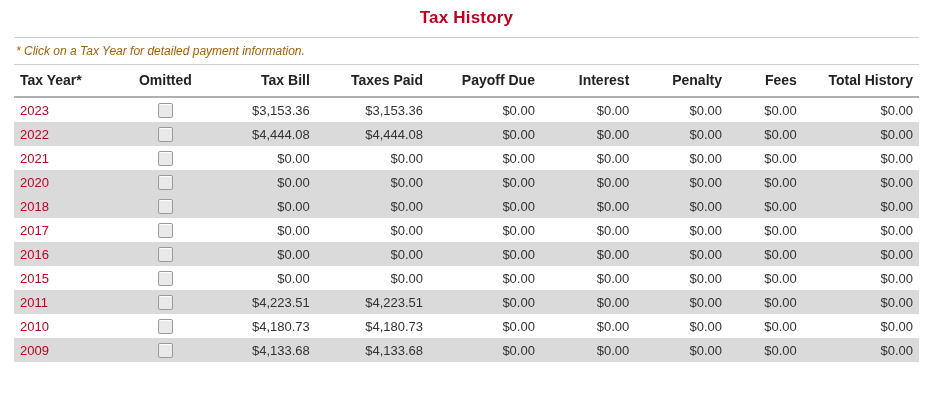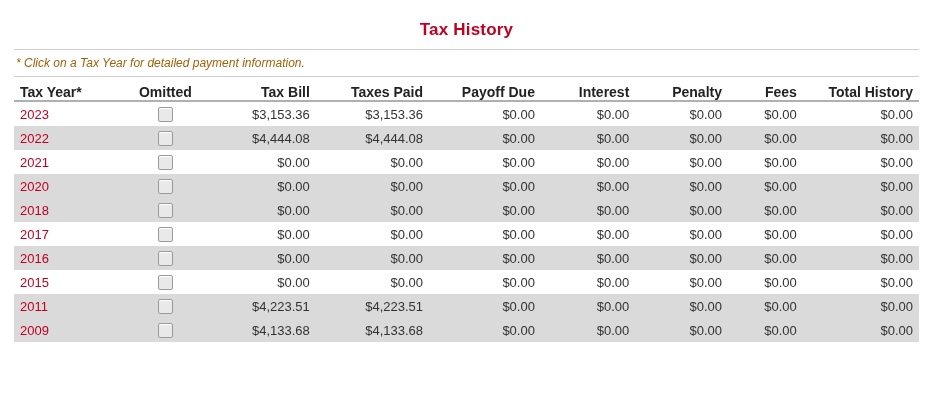--- a/index.html
+++ b/index.html
@@ -17,21 +17,21 @@
   .page {
     width: 933px;
     box-sizing: border-box;
     padding: 0 14px;
   }
   .title {
     text-align: center;
     color: #c00020;
     font-size: 17px;
     font-weight: bold;
-    padding: 20px 0 9px 0;
+    padding: 8px 0 9px 0;
     letter-spacing: 0.2px;
   }
   .note-row {
     border-top: 1px solid #cfcfcf;
     border-bottom: 1px solid #cfcfcf;
   }
   .note {
     font-size: 12px;
     font-style: italic;
     color: #a16207;
@@ -39,21 +39,21 @@
   }
   table.tax {
     width: 905px;
     border-collapse: collapse;
     font-size: 13px;
   }
   table.tax thead th {
     font-weight: bold;
     font-size: 14px;
     color: #222222;
-    padding: 7px 6px 0 6px;
+    padding: 7px 6px 8px 6px;
     border-bottom: 2px solid #b0b0b0;
     white-space: nowrap;
   }
   th.c-year, td.c-year { text-align: left; width: 104px; padding-left: 2px; }
   th.c-omit, td.c-omit { text-align: center; width: 86px; }
   th.num, td.num { text-align: right; }
   th.c-bill, td.c-bill { width: 104px; }
   th.c-paid, td.c-paid { width: 110px; }
   th.c-due,  td.c-due  { width: 108px; }
   th.c-int,  td.c-int  { width: 92px; }
@@ -203,20 +203,31 @@
           <td class="c-year"><a>2011</a></td>
           <td class="c-omit"><span class="chk"></span></td>
           <td class="num c-bill">$4,223.51</td>
           <td class="num c-paid">$4,223.51</td>
           <td class="num c-due">$0.00</td>
           <td class="num c-int">$0.00</td>
           <td class="num c-pen">$0.00</td>
           <td class="num c-fees">$0.00</td>
           <td class="num c-tot">$0.00</td>
         </tr>
+        <tr>
+          <td class="c-year"><a>2010</a></td>
+          <td class="c-omit"><span class="chk"></span></td>
+          <td class="num c-bill">$4,180.73</td>
+          <td class="num c-paid">$4,180.73</td>
+          <td class="num c-due">$0.00</td>
+          <td class="num c-int">$0.00</td>
+          <td class="num c-pen">$0.00</td>
+          <td class="num c-fees">$0.00</td>
+          <td class="num c-tot">$0.00</td>
+        </tr>
         <tr class="alt">
           <td class="c-year"><a>2009</a></td>
           <td class="c-omit"><span class="chk"></span></td>
           <td class="num c-bill">$4,133.68</td>
           <td class="num c-paid">$4,133.68</td>
           <td class="num c-due">$0.00</td>
           <td class="num c-int">$0.00</td>
           <td class="num c-pen">$0.00</td>
           <td class="num c-fees">$0.00</td>
           <td class="num c-tot">$0.00</td>

